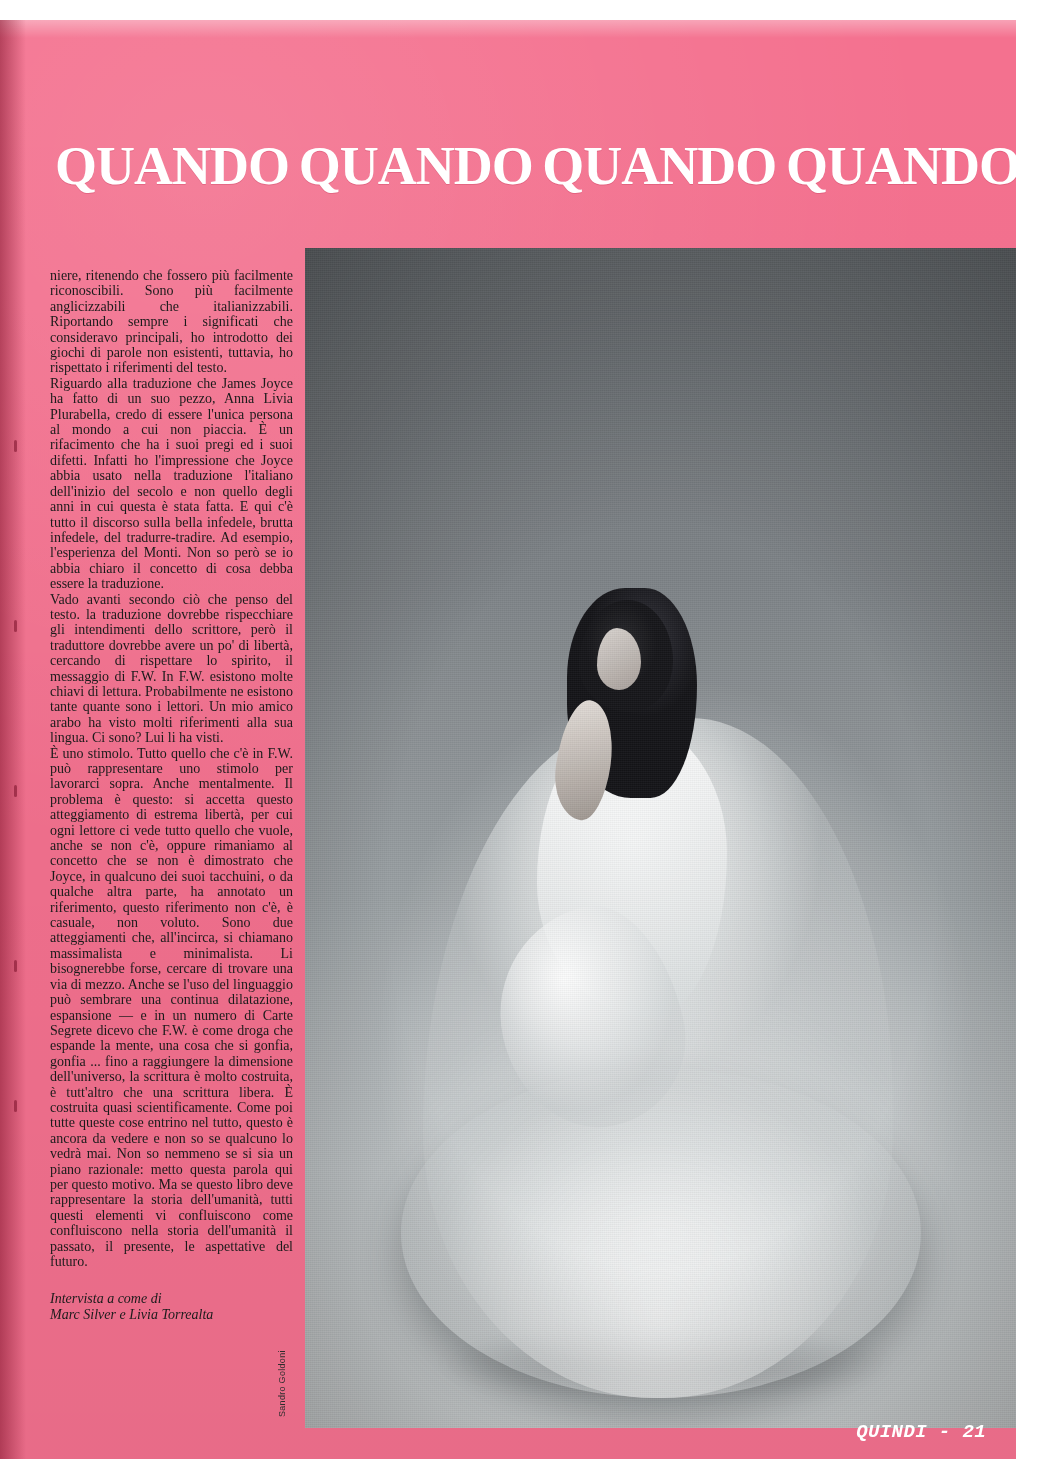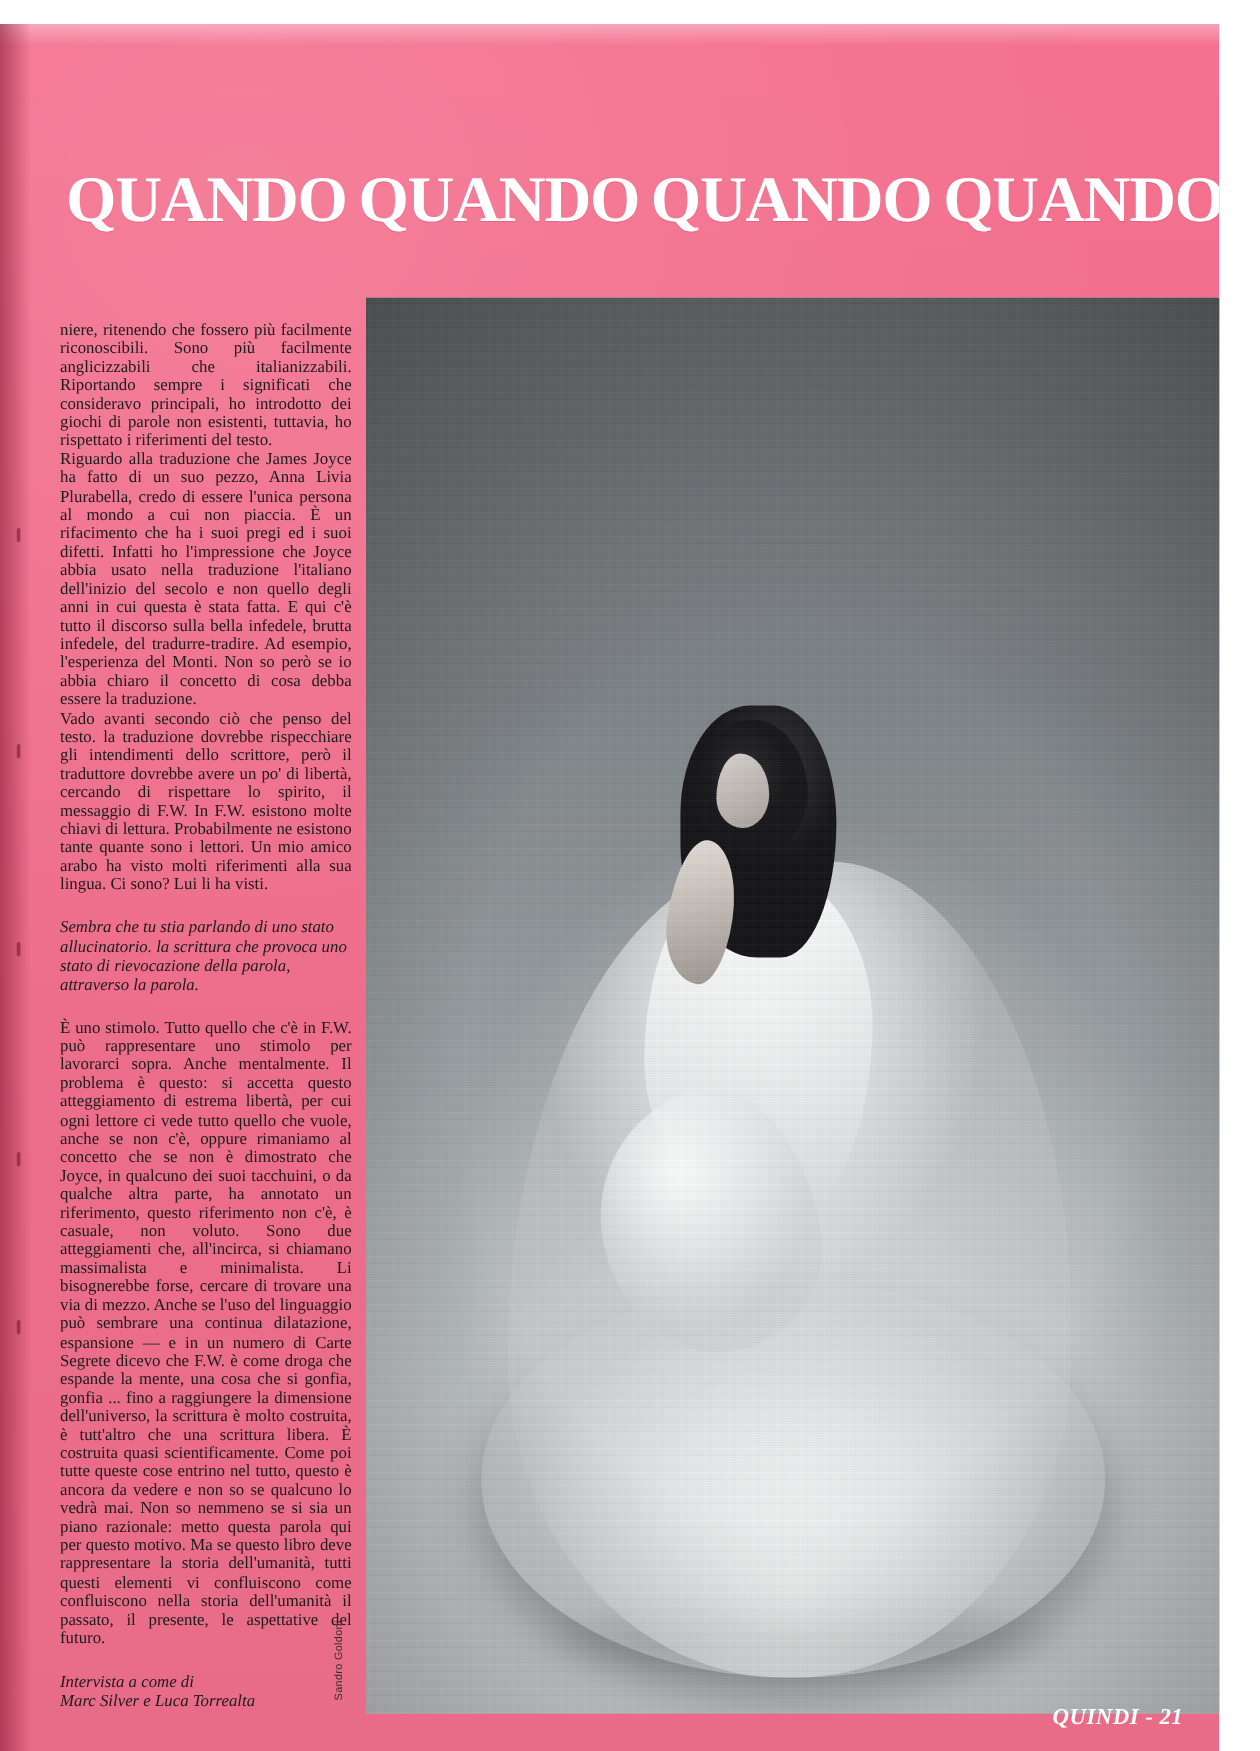--- a/index.html
+++ b/index.html
@@ -242,21 +242,21 @@
     letter-spacing: .3px;
     color: #2e2e2e;
     white-space: nowrap;
   }
 
   
   .folio {
     position: absolute;
     right: 30px;
     bottom: 36px;
-    font-family: Liberation Serif, serif;
+    font-family: Liberation Mono, monospace;
     font-style: italic;
     font-weight: bold;
     font-size: 19px;
     color: #ffffff;
     letter-spacing: .4px;
   }
 </style>
 </head>
 <body>
 
@@ -276,24 +276,23 @@
     <div class="word">QUANDO</div>
     <div class="word">QUANDO</div>
     <div class="word">QUANDO</div>
     <div class="word">QUANDO</div>
   </div>
 
   <div class="col">
     <p>niere, ritenendo che fossero più facilmente riconoscibili. Sono più facilmente anglicizzabili che italianizzabili. Riportando sempre i significati che consideravo principali, ho introdotto dei giochi di parole non esistenti, tuttavia, ho rispettato i riferimenti del testo.</p>
     <p>Riguardo alla traduzione che James Joyce ha fatto di un suo pezzo, Anna Livia Plurabella, credo di essere l'unica persona al mondo a cui non piaccia. È un rifacimento che ha i suoi pregi ed i suoi difetti. Infatti ho l'impressione che Joyce abbia usato nella traduzione l'italiano dell'inizio del secolo e non quello degli anni in cui questa è stata fatta. E qui c'è tutto il discorso sulla bella infedele, brutta infedele, del tradurre-tradire. Ad esempio, l'esperienza del Monti. Non so però se io abbia chiaro il concetto di cosa debba essere la traduzione.</p>
     <p>Vado avanti secondo ciò che penso del testo. la traduzione dovrebbe rispecchiare gli intendimenti dello scrittore, però il traduttore dovrebbe avere un po' di libertà, cercando di rispettare lo spirito, il messaggio di F.W. In F.W. esistono molte chiavi di lettura. Probabilmente ne esistono tante quante sono i lettori. Un mio amico arabo ha visto molti riferimenti alla sua lingua. Ci sono? Lui li ha visti.</p>
-    <p class="question">Sembra che tu stia parlando di uno stato allucinatorio. la scrittura che provoca uno stato di rievocazione della parola, attraverso la parola.</p>
     <p>È uno stimolo. Tutto quello che c'è in F.W. può rappresentare uno stimolo per lavorarci sopra. Anche mentalmente. Il problema è questo: si accetta questo atteggiamento di estrema libertà, per cui ogni lettore ci vede tutto quello che vuole, anche se non c'è, oppure rimaniamo al concetto che se non è dimostrato che Joyce, in qualcuno dei suoi tacchuini, o da qualche altra parte, ha annotato un riferimento, questo riferimento non c'è, è casuale, non voluto. Sono due atteggiamenti che, all'incirca, si chiamano massimalista e minimalista. Li bisognerebbe forse, cercare di trovare una via di mezzo. Anche se l'uso del linguaggio può sembrare una continua dilatazione, espansione — e in un numero di Carte Segrete dicevo che F.W. è come droga che espande la mente, una cosa che si gonfia, gonfia ... fino a raggiungere la dimensione dell'universo, la scrittura è molto costruita, è tutt'altro che una scrittura libera. È costruita quasi scientificamente. Come poi tutte queste cose entrino nel tutto, questo è ancora da vedere e non so se qualcuno lo vedrà mai. Non so nemmeno se si sia un piano razionale: metto questa parola qui per questo motivo. Ma se questo libro deve rappresentare la storia dell'umanità, tutti questi elementi vi confluiscono come confluiscono nella storia dell'umanità il passato, il presente, le aspettative del futuro.</p>
     <p class="credit">Intervista a come di</p>
-    <p class="credit" style="margin-top:0">Marc Silver e Luca Torrealta</p>
+    <p class="credit" style="margin-top:0">Marc Silver e Livia Torrealta</p>
   </div>
 
   <div class="photo">
     <div class="bg"></div>
     <div class="shadow-floor"></div>
     <div class="figure">
       <div class="train"></div>
       <div class="gown"></div>
       <div class="torso"></div>
       <div class="sleeve"></div>

